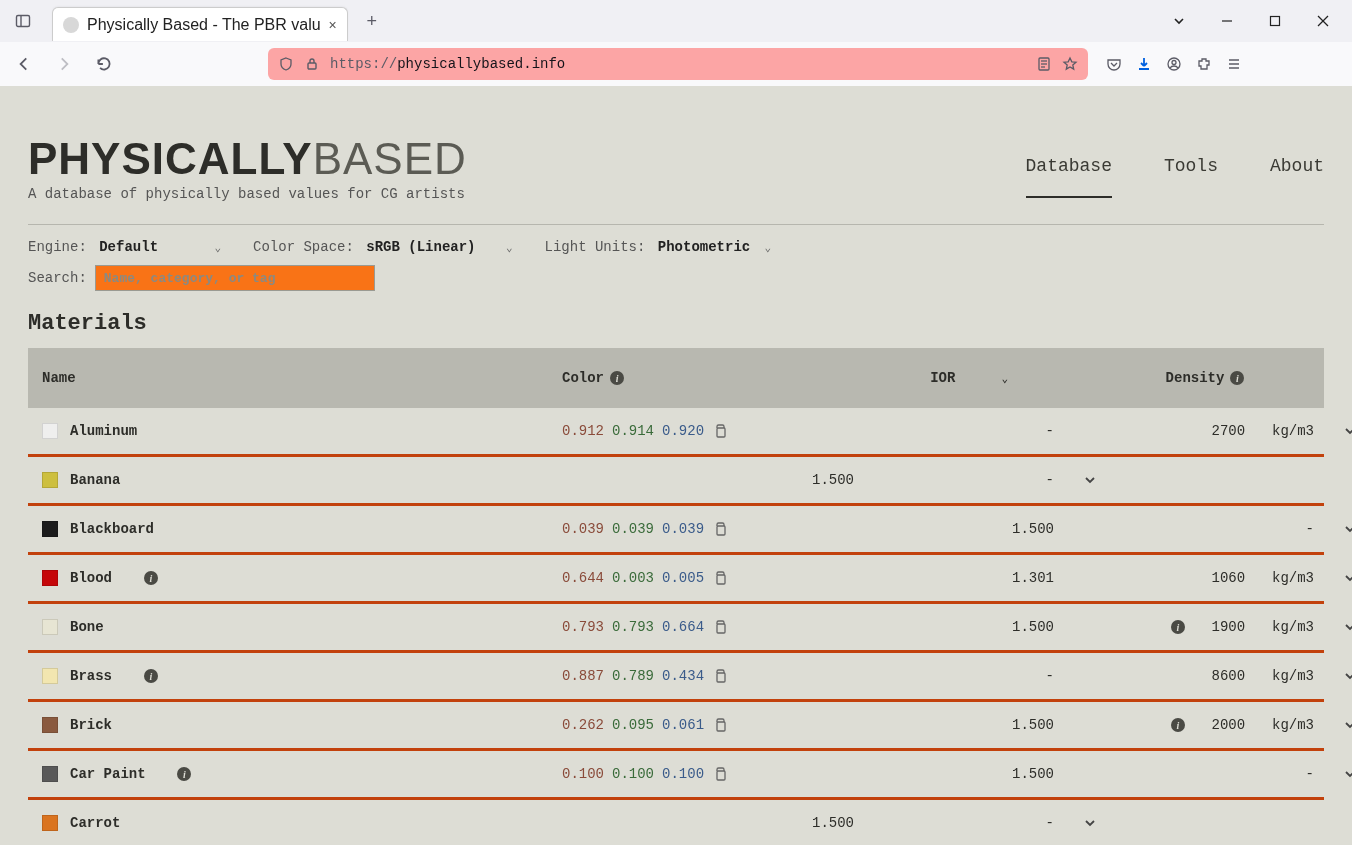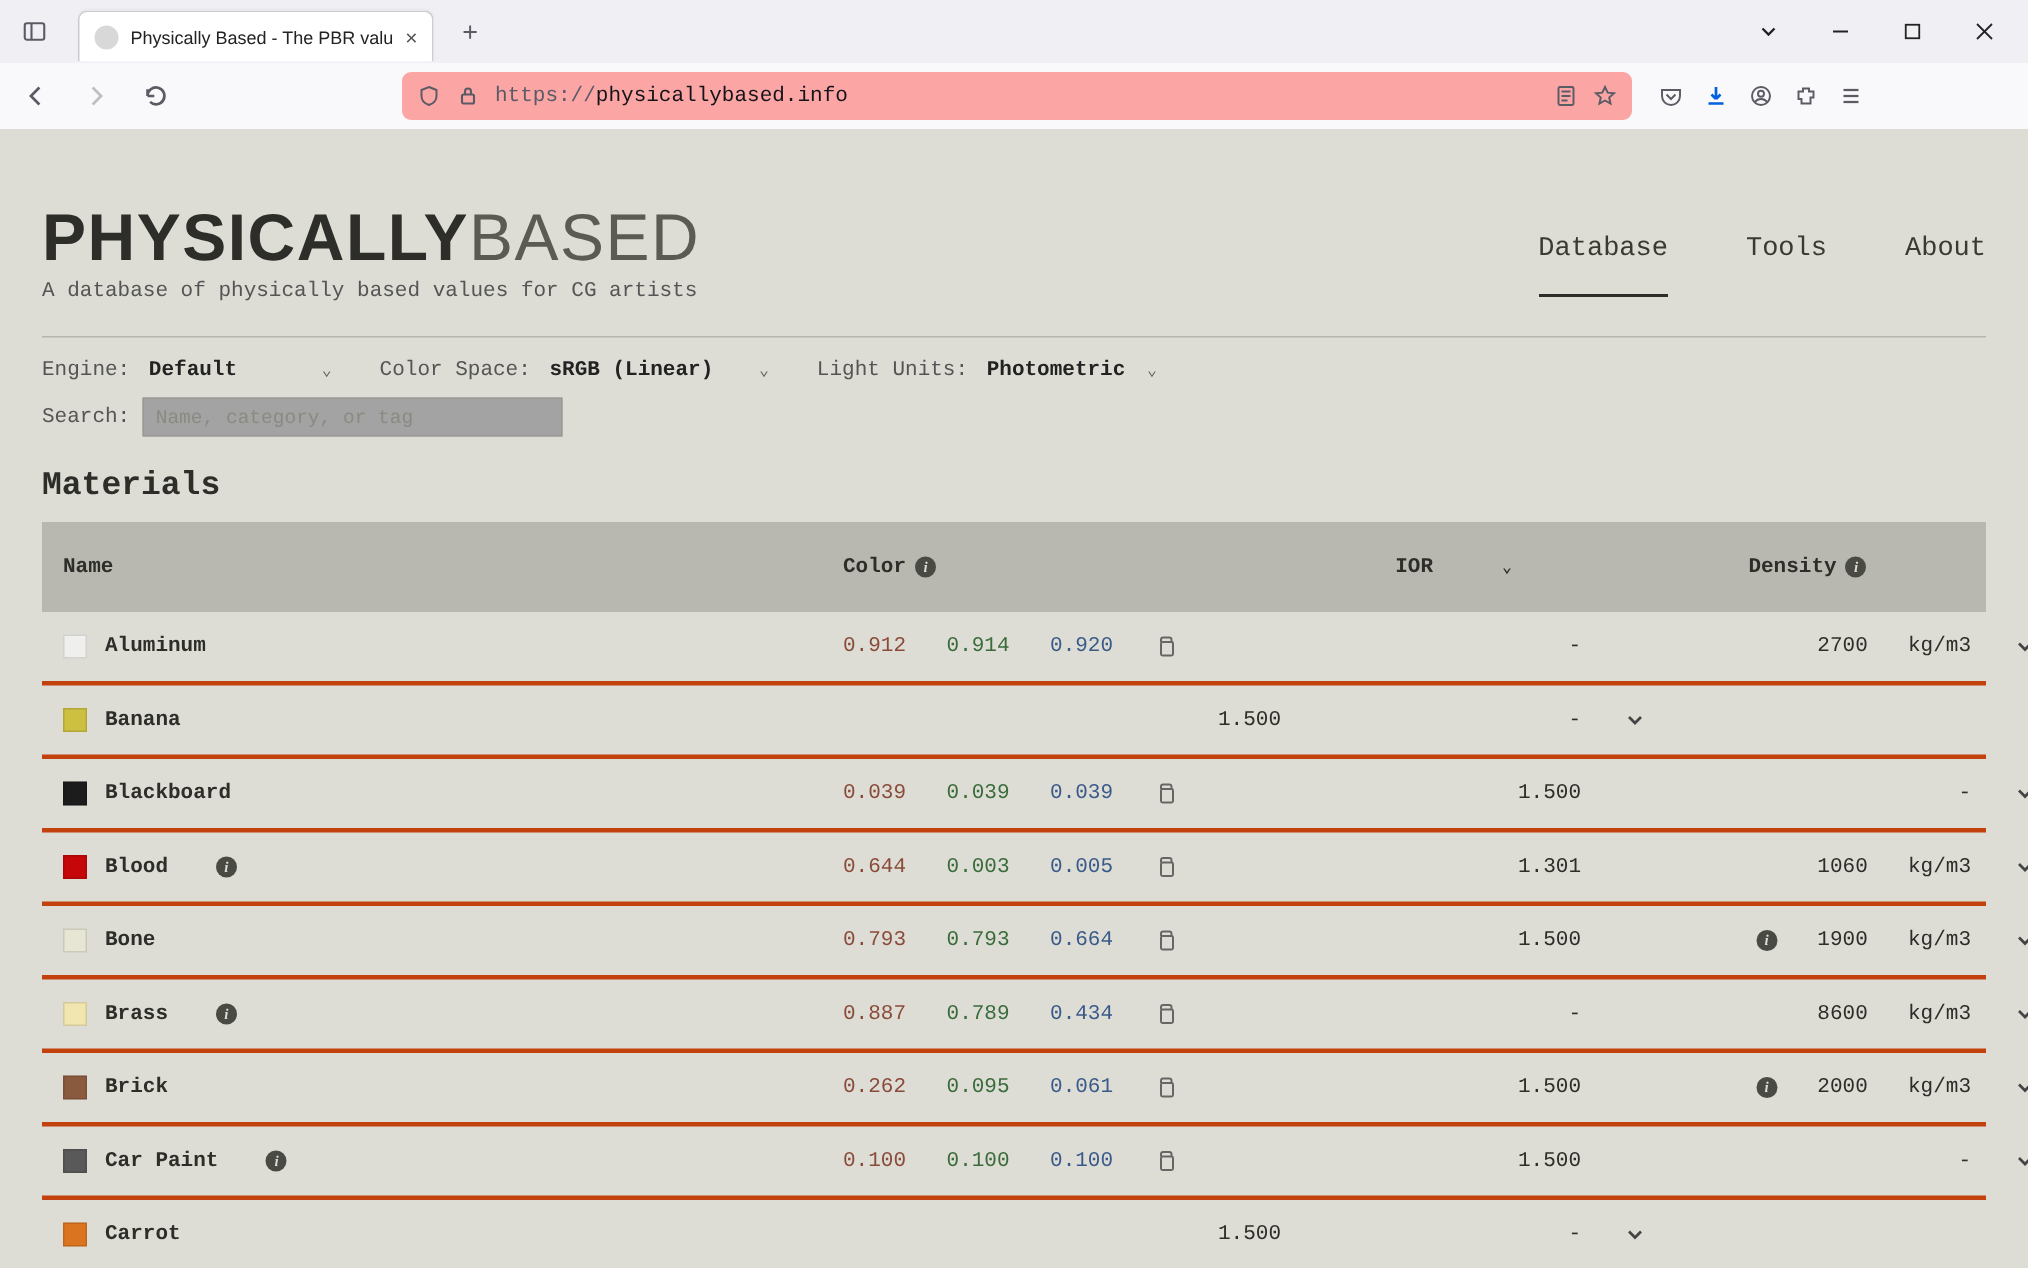--- a/index.html
+++ b/index.html
@@ -5,21 +5,21 @@
 * { margin:0; padding:0; box-sizing:border-box; }
 body { font-family: -apple-system, "Segoe UI", sans-serif; font-size:13px; color:#333; background:#fff; }
 .mono { font-family:"Consolas","Menlo","Courier New",monospace; }
 
 
 .chrome { background:#f0f0f4; }
 .tabbar { display:flex; align-items:center; height:42px; padding:0 6px; gap:4px; }
 .tabbar-btn { width:34px; height:30px; display:flex; align-items:center; justify-content:center; border-radius:4px; color:#5b5b66; }
 .tab { display:flex; align-items:center; gap:8px; background:#fff; border-radius:6px 6px 0 0; padding:0 10px; height:34px; min-width:220px; border:1px solid #ccc; border-bottom:none; margin-top:6px; box-shadow:0 -1px 2px rgba(0,0,0,0.04); margin-left:8px;}
 .tab .favicon { width:16px; height:16px; border-radius:50%; background:#d8d8d8; display:inline-block; }
-.tab-title { font-size:12px; color:#222; white-space:nowrap; overflow:hidden; text-overflow:ellipsis; flex:1; }
+.tab-title { font-size:16px; color:#222; white-space:nowrap; overflow:hidden; text-overflow:ellipsis; flex:1; }
 .tab-close { color:#555; font-size:14px; }
 .newtab { width:28px; height:28px; display:flex; align-items:center; justify-content:center; color:#5b5b66; margin-left:6px; font-size:18px;}
 .win-controls { margin-left:auto; display:flex; gap:2px;}
 .win-btn { width:46px; height:32px; display:flex; align-items:center; justify-content:center; color:#222; }
 .toolbar { display:flex; align-items:center; height:44px; padding:0 8px; gap:8px; background:#f9f9fb;}
 .nav-btn { width:32px; height:32px; display:flex; align-items:center; justify-content:center; color:#5b5b66; border-radius:4px; }
 .nav-btn.disabled { color:#bebec4; }
 .addr { flex:1; display:flex; align-items:center; background:#fca5a5; border-radius:6px; height:32px; padding:0 10px; gap:10px; max-width:820px; margin-left:140px;}
 .addr .lock { color:#5b5b66; }
 .addr-text { font-size:14px; color:#5b5b66; }
@@ -38,37 +38,37 @@
 .mainnav { display:flex; gap:52px; font-size:18px; color:#3a3a34; padding-bottom:4px;}
 .mainnav a { text-decoration:none; color:#3a3a34; padding-bottom:20px;}
 .mainnav a.active { border-bottom:2px solid #2d2d29; }
 .filters { display:flex; align-items:center; gap:32px; padding:14px 0 10px 0; font-size:14px; color:#444;}
 .filter-label { color:#555; }
 .filter-value { font-weight:700; color:#222; margin-left:4px;}
 .chev { font-size:11px; color:#666; margin-left:48px;}
 .chev.sm { margin-left:22px;}
 .chev.tiny { margin-left:6px;}
 .searchrow { display:flex; align-items:center; gap:8px; padding:0 0 14px 0; font-size:14px;}
-.searchrow input { width:280px; height:26px; border:1px solid #9a9a92; background:#a3a3a3; padding:0 8px; font-size:13px; color:#333; }
+.searchrow input { width:280px; height:26px; border:1px solid #9a9a92; background:#f97316; padding:0 8px; font-size:13px; color:#333;font-weight:bold; }
 .searchrow input::placeholder { color:#8a8a82; }
 .section-title { font-size:22px; color:#2d2d29; margin:6px 0 12px 0; }
 
 
 .table { width:100%; }
 .thead { display:grid; grid-template-columns: 520px 320px 200px 260px 40px; background:#b8b8b0; font-weight:700; font-size:14px; color:#2d2d29; height:60px; align-items:center; }
 .thead .th { padding:0 14px; display:flex; align-items:center; gap:6px;}
 .thead .th.ior { justify-content:flex-end; padding-right:60px;}
 .thead .th.density { justify-content:center; padding-right:0;}
 .info-dot { display:inline-flex; width:14px; height:14px; background:#4a4a44; color:#ddddd5; border-radius:50%; font-size:10px; font-weight:700; align-items:center; justify-content:center; font-family:serif; font-style:italic;}
 .row { display:grid; grid-template-columns: 520px 320px 200px 260px 40px; height:49px; align-items:center; border-bottom:3px solid #c2410c; }
 .row .cell { padding:0 14px; }
 .namecell { display:flex; align-items:center; gap:12px; }
 .swatch { width:16px; height:16px; border:1px solid rgba(0,0,0,0.12); }
 .matname { font-size:14px; color:#2d2d29; font-weight:600;}
-.colors { display:flex; gap:27px; align-items:center; font-size:14px;}
+.colors { display:flex; gap:8px; align-items:center; font-size:14px;}
 .r { color:#8a4b3a; } .g { color:#3a6b3a; } .b { color:#3a5b8a; }
 .copy { color:#666; }
 .ior { text-align:right; padding-right:60px; font-size:14px; color:#2d2d29;}
 .density { text-align:right; font-size:14px; color:#2d2d29; display:flex; justify-content:flex-end; align-items:center; gap:10px; padding-right:0;}
 .density .unit { color:#2d2d29; }
 .expand { text-align:center; color:#444; }
 
 svg { display:block; }
 .icon { width:16px; height:16px; }
 .icon-lg { width:18px; height:18px; }

